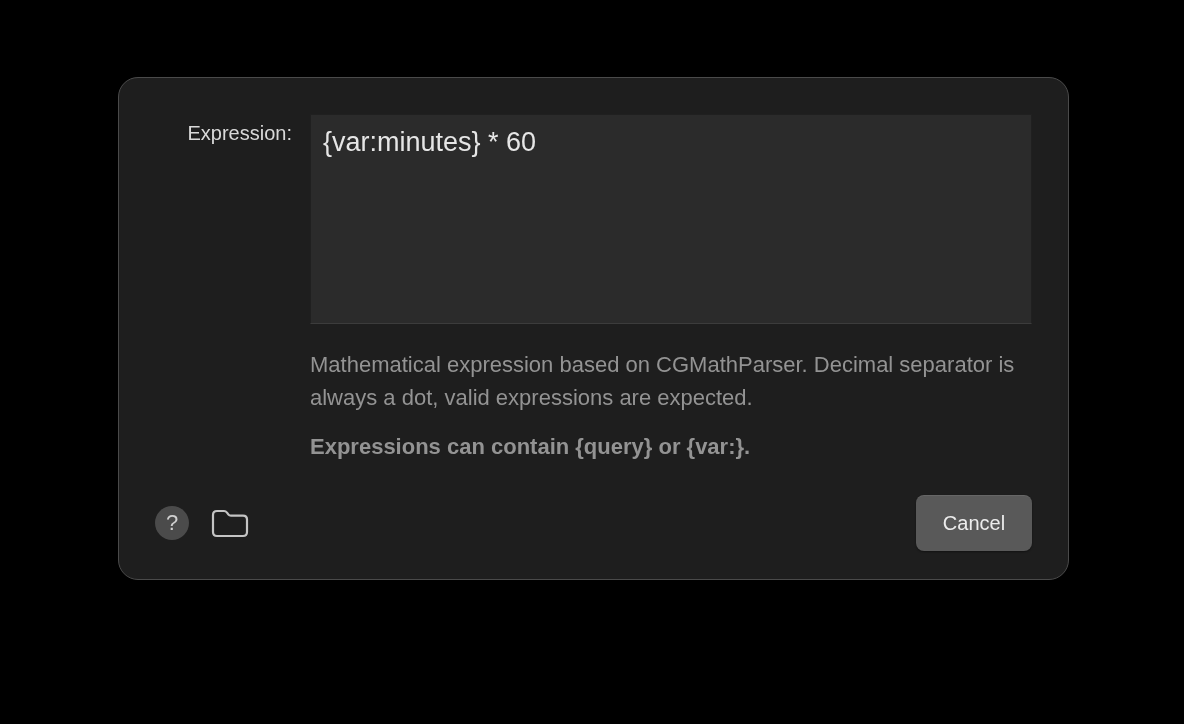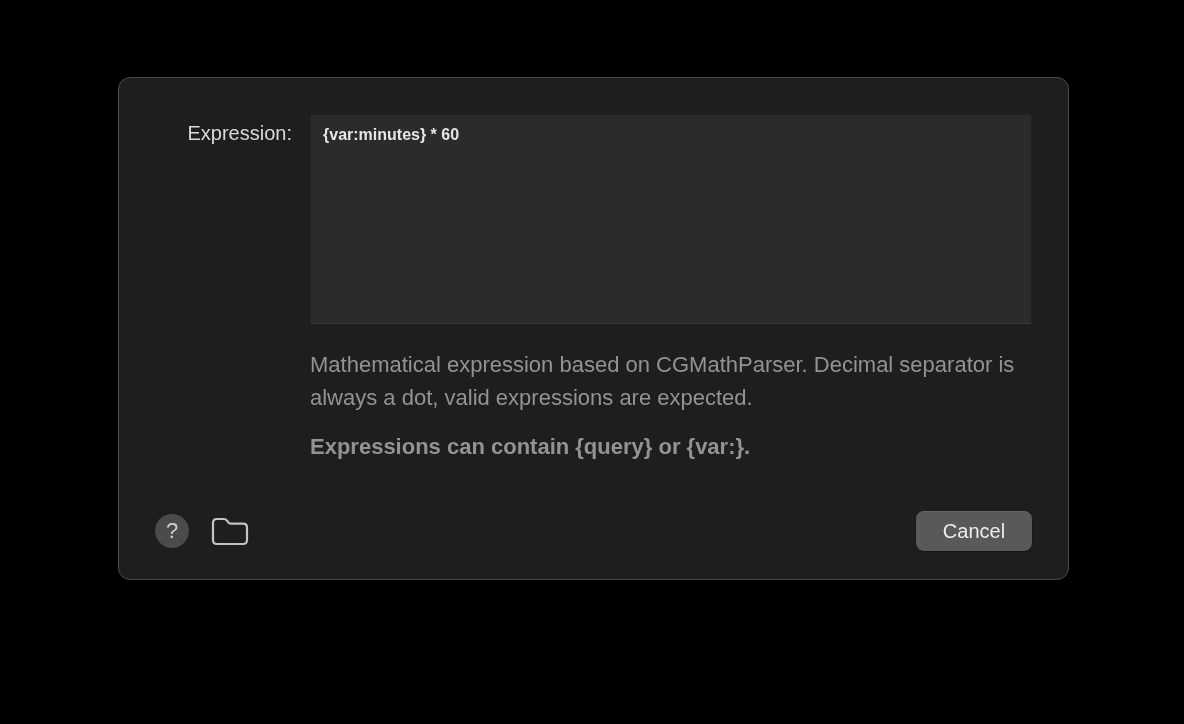--- a/index.html
+++ b/index.html
@@ -17,21 +17,21 @@
     }
 
     .dialog {
       position: absolute;
       left: 118px;
       top: 77px;
       width: 951px;
       height: 503px;
       background: #1e1e1e;
       border: 1px solid #4a4a4a;
-      border-radius: 12px;
+      border-radius: 20px;
       box-shadow: 0 8px 40px rgba(0,0,0,0.6);
       padding: 36px 36px 30px 36px;
     }
 
     .field-row {
       display: flex;
       align-items: flex-start;
     }
 
     .field-label {
@@ -47,27 +47,26 @@
       flex: 1;
     }
 
     .expression-textarea {
       width: 722px;
       height: 210px;
       background: #2b2b2b;
       border: 1px solid #202020;
       border-bottom-color: #3c3c3c;
       color: #e6e6e6;
-      font-size: 16px;
+      font-size: 27px;
       font-family: inherit;
       padding: 9px 12px;
       resize: none;
       outline: none;
       line-height: 1.35;
-      font-weight: bold;
     }
 
     .help-text {
       margin-top: 20px;
       font-size: 22px;
       line-height: 1.5;
       color: #939393;
       width: 722px;
     }
 
@@ -117,21 +116,21 @@
     }
 
     .button-group {
       margin-left: auto;
       display: flex;
       gap: 20px;
     }
 
     .btn {
       min-width: 116px;
-      height: 40px;
+      height: 56px;
       background: #595959;
       border: none;
       border-top: 1px solid rgba(255,255,255,0.08);
       border-radius: 8px;
       color: #ececec;
       font-size: 20px;
       font-family: inherit;
       padding: 0 22px;
       cursor: pointer;
       box-shadow: 0 1px 2px rgba(0,0,0,0.4);

